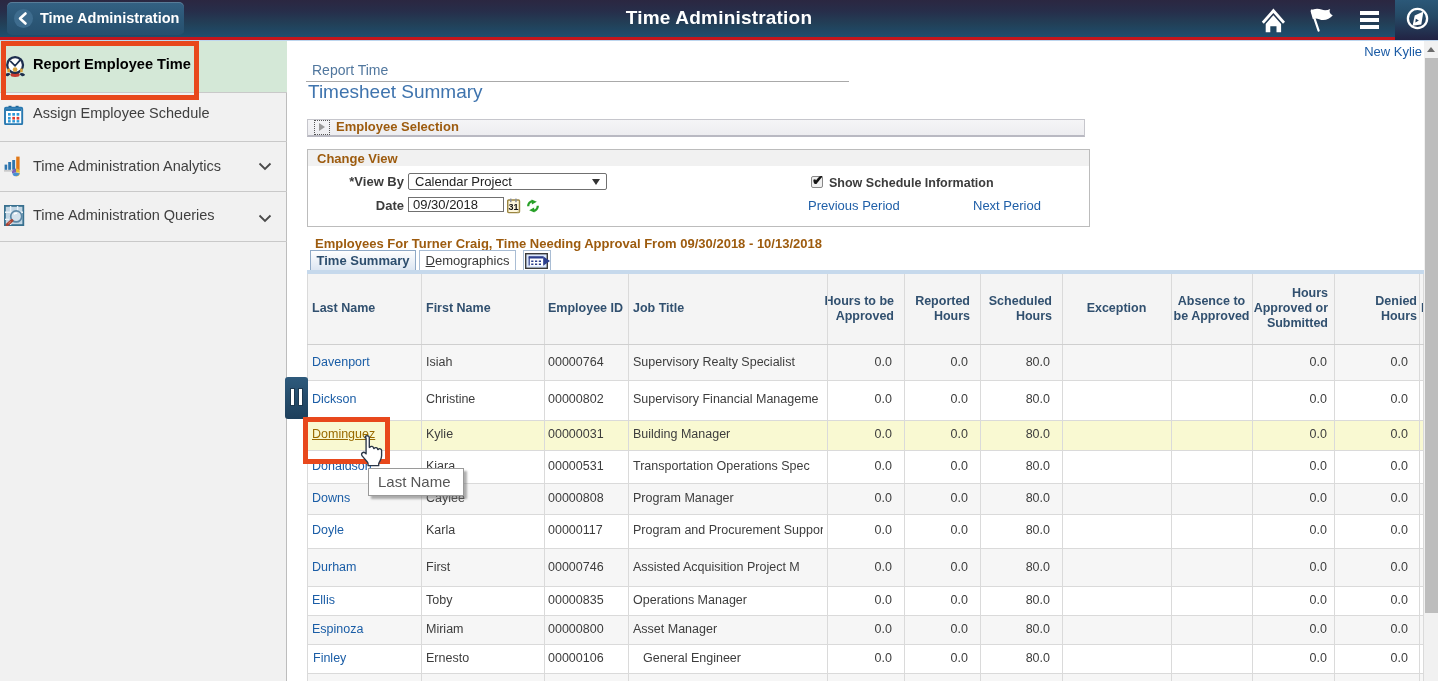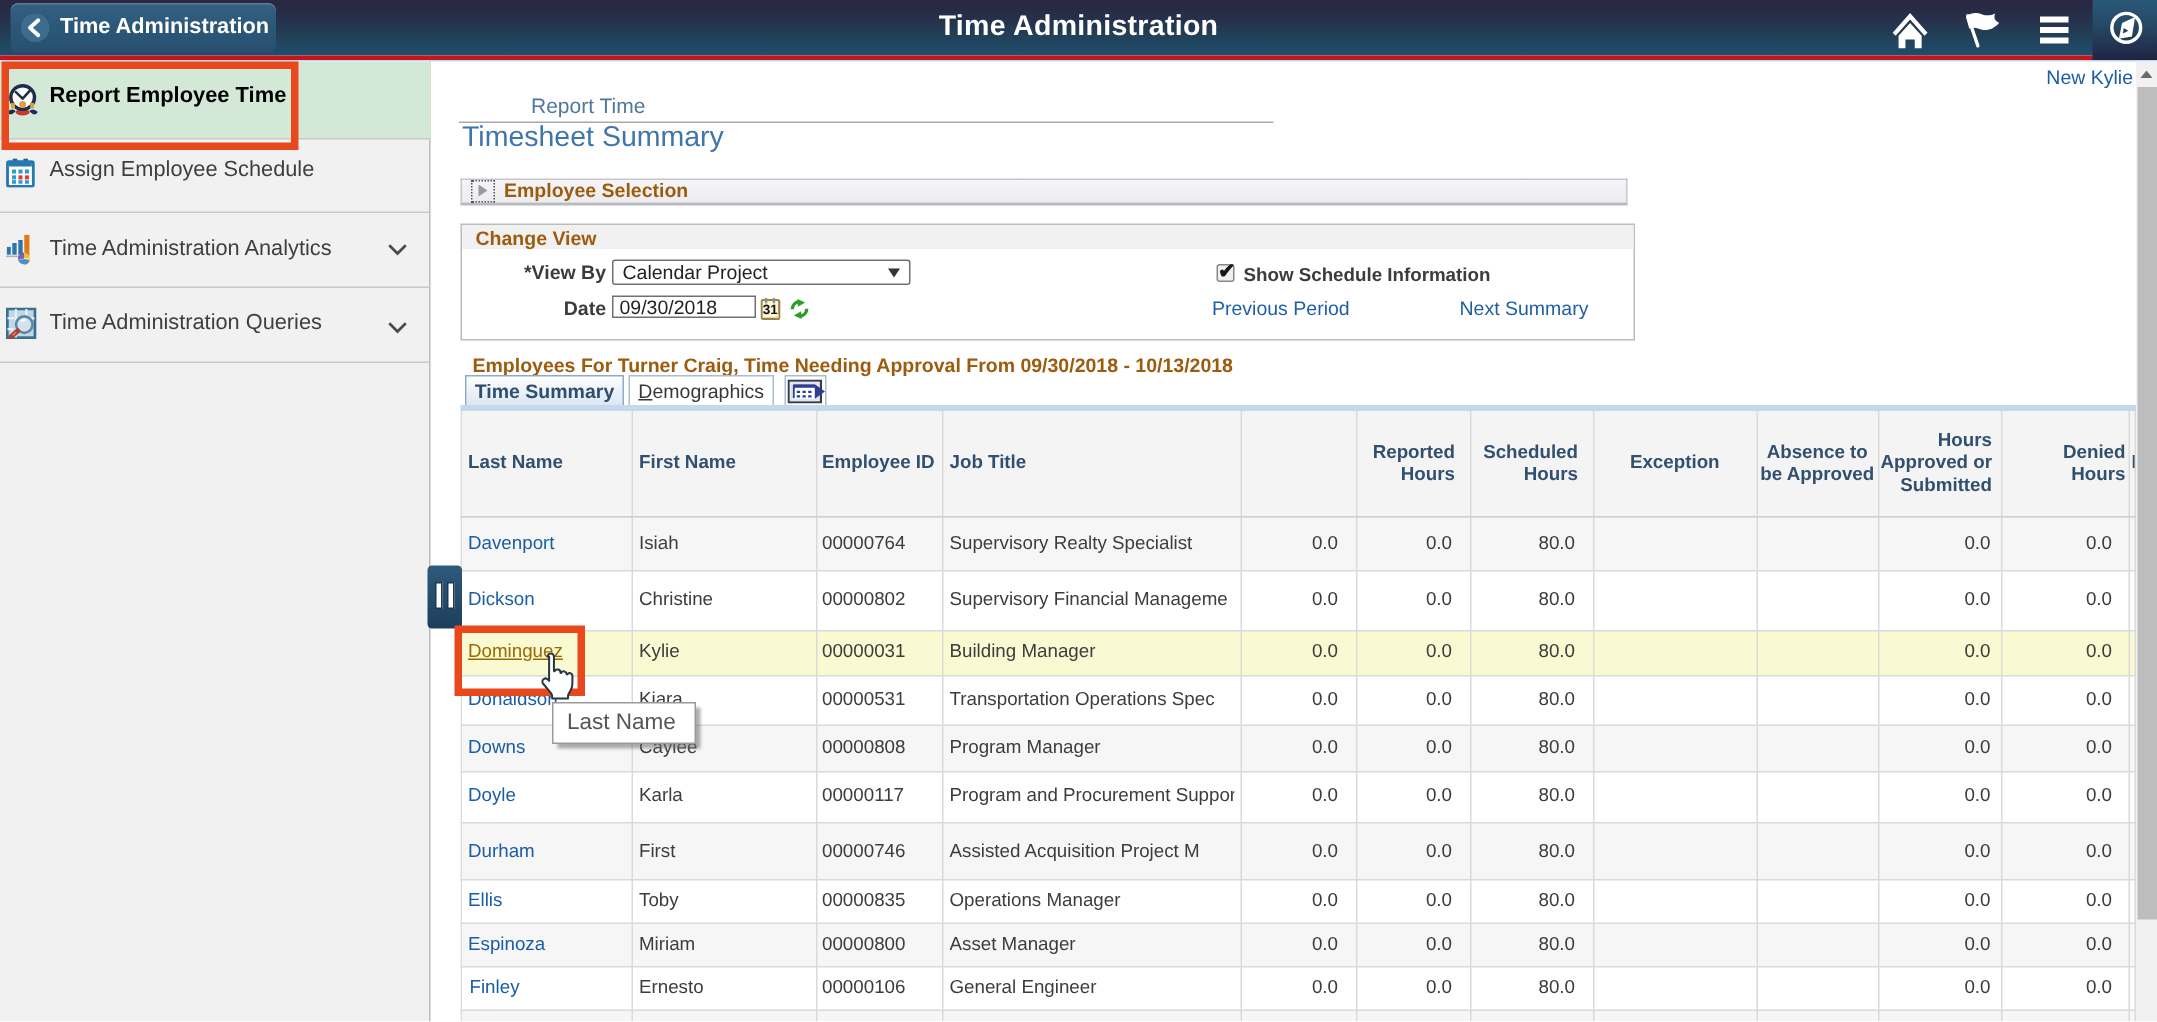--- a/index.html
+++ b/index.html
@@ -28,21 +28,21 @@
 .sbdiv { position:absolute; left:0; width:287px; height:1px; background:#c9c9c9; }
 #sbsel { top:0; height:51px; background:#d4e8d7; }
 .sbtext { position:absolute; left:33px; font-size:14.5px; color:#3f3f3f; }
 .sbchev { position:absolute; left:258px; }
 
 
 .annot { position:absolute; border:5px solid #e8481c; }
 
 
 #newwin { left:1332px; top:44px; width:90px; text-align:right; font-size:13px; color:#1b5ba5; }
-#rpttime { left:312px; top:62px; font-size:14px; color:#51779e;margin-left:42px; }
+#rpttime { left:312px; top:62px; font-size:14px; color:#51779e; }
 #rptline { left:306px; top:81px; width:543px; height:1px; background:#a9a9a9; }
 #tssum { left:308px; top:81px; font-size:19px; color:#3f74ae; }
 
 #empsel { left:307px; top:119px; width:778px; height:18px; background:linear-gradient(to bottom,#f5f5f7,#ededf0);
   border:1px solid #c6c6cc; border-bottom:2px solid #b9b9c2; }
 #empselarr { left:314px; top:120px; width:16px; height:15px; border:1px dotted #555; }
 #empseltri { left:319px; top:123px; width:0; height:0; border-left:6px solid #9a9a9a; border-top:4.5px solid transparent; border-bottom:4.5px solid transparent; }
 #empseltxt { left:336px; top:119px; font-size:13px; font-weight:bold; color:#9d5b0e; }
 
 #cvbox { left:307px; top:149px; width:783px; height:78px; border:1px solid #bcbcbc; background:#fff; }
@@ -219,21 +219,21 @@
 <svg class="abs" id="ic-refresh" style="left:526px;top:199px" width="14" height="14" viewBox="0 0 14 14">
     <path d="M2.2 7.2 a5 5 0 0 1 4.4 -5" fill="none" stroke="#28a028" stroke-width="2.3"></path>
     <path d="M5.6 0.4 l5.2 2.3 l-4.9 2.8 z" fill="#28a028"></path>
     <path d="M11.8 6.8 a5 5 0 0 1 -4.4 5" fill="none" stroke="#28a028" stroke-width="2.3"></path>
     <path d="M8.4 13.6 l-5.2 -2.3 l4.9 -2.8 z" fill="#28a028"></path>
   </svg>
 <div class="abs" id="cb"></div>
 <div class="abs" id="cbchk">✔</div>
 <div class="abs" id="cbtxt">Show Schedule Information</div>
 <div class="link" style="left:808px;top:198px">Previous Period</div>
-<div class="link" style="left:973px;top:198px">Next Summary</div>
+<div class="link" style="left:973px;top:198px">Next Period</div>
 
 <div class="abs" id="empfor">Employees For Turner Craig, Time Needing Approval From 09/30/2018 - 10/13/2018</div>
 
 <div class="tab" id="tab1">Time Summary</div>
 <div class="tab" id="tab2"><span style="text-decoration:underline">D</span>emographics</div>
 <div class="tab" id="tab3"></div>
 <svg class="abs" style="left:525px;top:253px" id="ic-tabs" width="27" height="16" viewBox="0 0 27 16">
     <rect x="0.7" y="0.7" width="21.6" height="14.6" fill="#dbe7fb" stroke="#3a3a3a" stroke-width="1.4"></rect>
     <rect x="3.8" y="3.2" width="14.5" height="9.6" fill="#fff"></rect>
     <path d="M4.2 3.6 v8.8" stroke="#2c3e8c" stroke-width="1.2"></path>
@@ -334,31 +334,32 @@
     <div class="cell" style="left:326px;top:347.5px;width:190px">Asset Manager</div>
     <div class="cell num" style="left:420px;top:347.5px;width:165px">0.0</div>
     <div class="cell num" style="left:497px;top:347.5px;width:164px">0.0</div>
     <div class="cell num" style="left:573px;top:347.5px;width:170px">80.0</div>
     <div class="cell num" style="left:852px;top:347.5px;width:168px">0.0</div>
     <div class="cell num" style="left:933px;top:347.5px;width:168px">0.0</div>
     <div style="position:absolute;left:0;top:369.5px;width:1117px;height:29px;background:#ffffff;border-top:1px solid #dadada"></div>
     <div class="cell clink" style="left:6px;top:376.5px;width:100px">Finley</div>
     <div class="cell" style="left:119px;top:376.5px;width:100px">Ernesto</div>
     <div class="cell" style="left:241px;top:376.5px;width:80px">00000106</div>
-    <div class="cell" style="left:326px;top:376.5px;width:190px">General Engineer</div>
+    <div class="cell" style="left:336px;top:376.5px;width:190px">General Engineer</div>
     <div class="cell num" style="left:420px;top:376.5px;width:165px">0.0</div>
     <div class="cell num" style="left:497px;top:376.5px;width:164px">0.0</div>
     <div class="cell num" style="left:573px;top:376.5px;width:170px">80.0</div>
     <div class="cell num" style="left:852px;top:376.5px;width:168px">0.0</div>
     <div class="cell num" style="left:933px;top:376.5px;width:168px">0.0</div>
     <div style="position:absolute;left:0;top:398.5px;width:1117px;height:19.5px;background:#f6f6f6;border-top:1px solid #dadada"></div>
     <div class="hc" style="left:5px;top:27px;width:110px;text-align:left">Last Name</div>
     <div class="hc" style="left:119px;top:27px;width:110px;text-align:left">First Name</div>
     <div class="hc" style="left:241px;top:27px;width:85px;text-align:left">Employee ID</div>
     <div class="hc" style="left:326px;top:27px;width:120px;text-align:left">Job Title</div>
+    <div class="hc" style="left:440px;top:20px;width:147px;text-align:right">Hours to be<br>Approved</div>
     <div class="hc" style="left:517px;top:20px;width:146px;text-align:right">Reported<br>Hours</div>
     <div class="hc" style="left:593px;top:20px;width:152px;text-align:right">Scheduled<br>Hours</div>
     <div class="hc" style="left:755px;top:27px;width:109px;text-align:center">Exception</div>
     <div class="hc" style="left:864px;top:20px;width:81px;text-align:center">Absence to<br>be Approved</div>
     <div class="hc" style="left:873px;top:12px;width:148px;text-align:right">Hours<br>Approved or<br>Submitted</div>
     <div class="hc" style="left:1032px;top:20px;width:78px;text-align:right">Denied<br>Hours</div>
     <div class="hc" style="left:1114px;top:27px;width:20px;text-align:left">H</div>
     <div style="position:absolute;left:0px;top:0;width:1px;height:407px;background:#dadada"></div>
     <div style="position:absolute;left:114px;top:0;width:1px;height:407px;background:#dadada"></div>
     <div style="position:absolute;left:237px;top:0;width:1px;height:407px;background:#dadada"></div>

